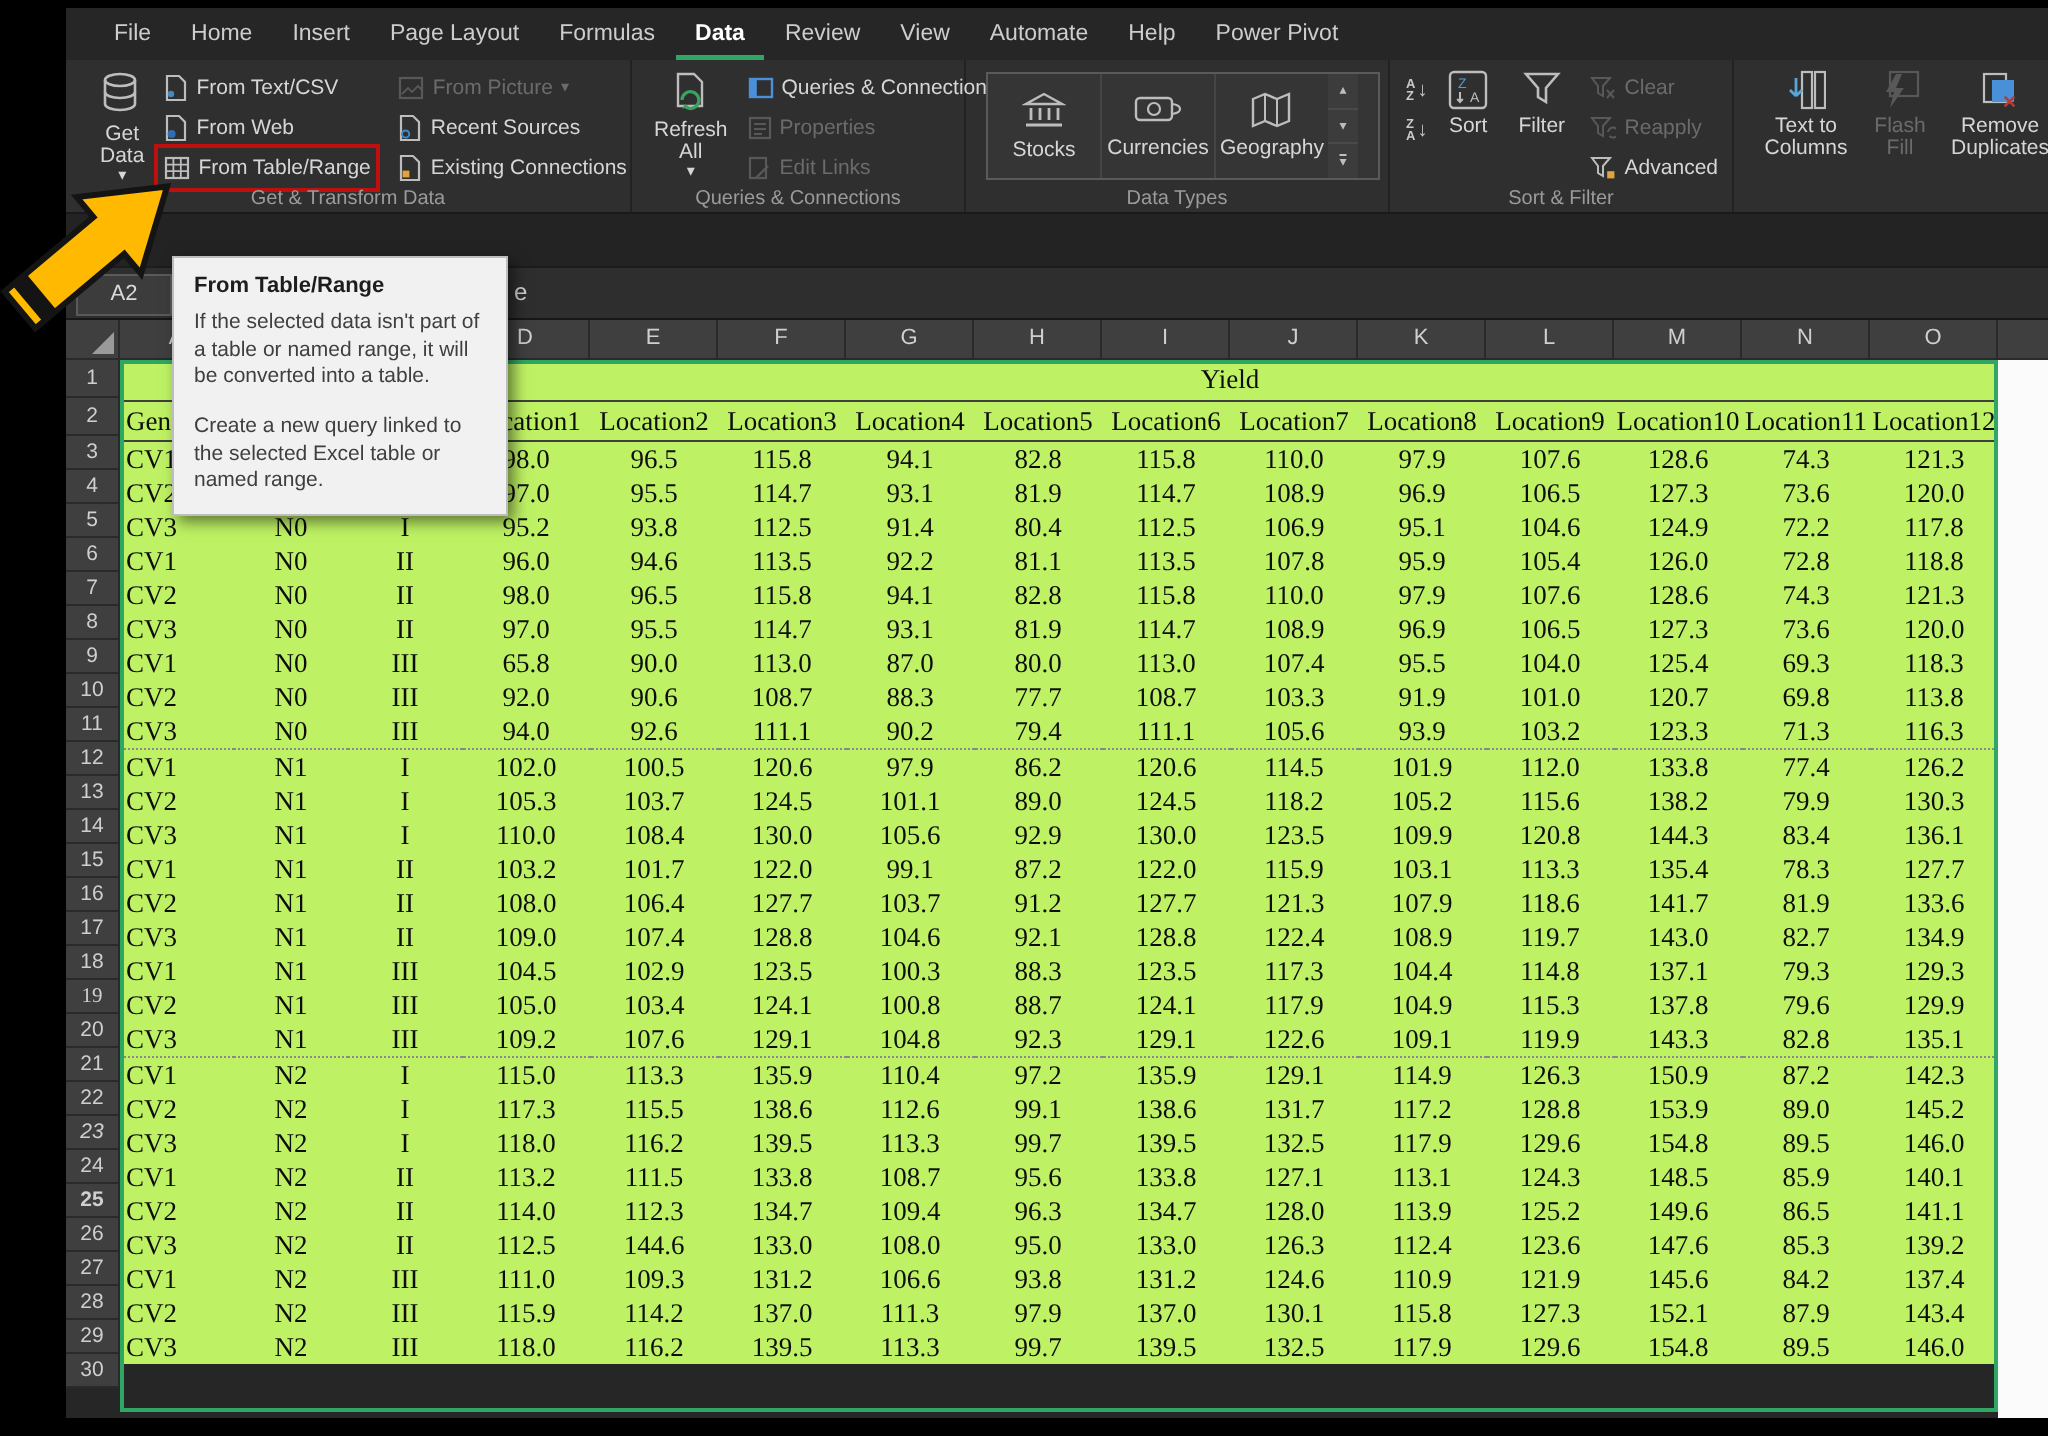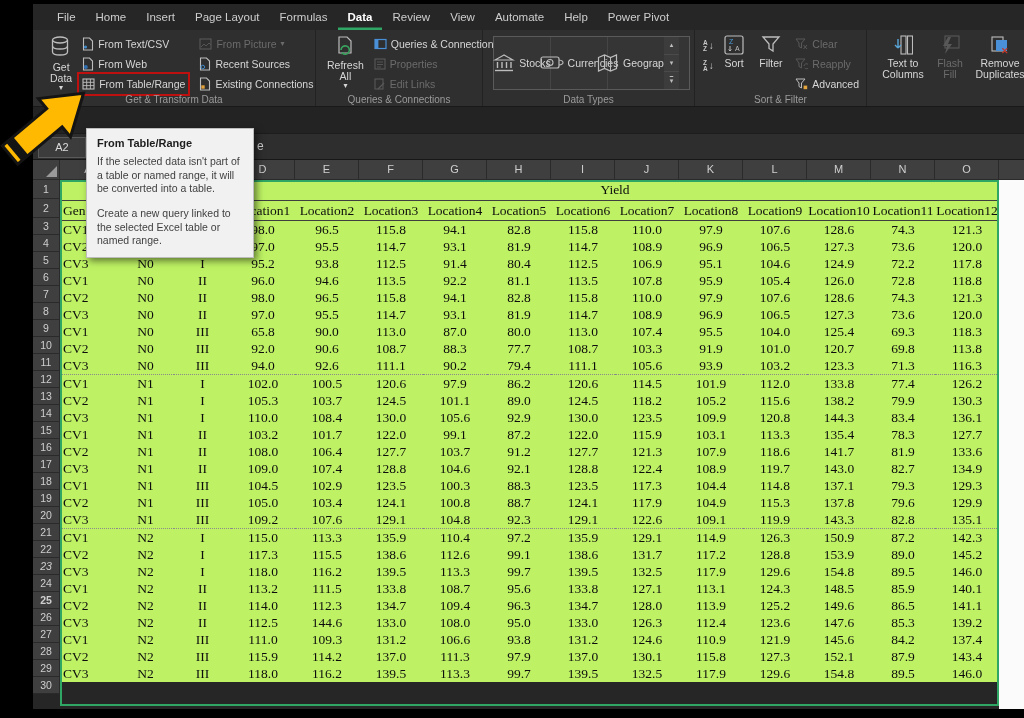--- a/index.html
+++ b/index.html
@@ -27,21 +27,21 @@
   .disabled{color:var(--dis)}
   .disabled svg{opacity:.45}
   .caret{font-size:8px;line-height:8px;color:inherit}
   .hl-red{outline:2px solid var(--red);outline-offset:0px}
   svg{display:block}
 
   .mini-sort{display:flex;align-items:center;gap:1px;height:16px}
   .mini-sort .ltrs{display:flex;flex-direction:column;font-size:6.5px;line-height:6.5px;color:#c9c9c9;font-weight:bold}
   .mini-sort .arr{font-size:10px;color:#c9c9c9;line-height:10px}
   .gallery{display:flex;border:1px solid #5a5a5a;background:#353535;height:52px}
-  .gal-item{width:56px;display:flex;flex-direction:row;align-items:center;justify-content:center;
+  .gal-item{width:56px;display:flex;flex-direction:column;align-items:center;justify-content:center;
             color:var(--ribbon-fg);font-size:10.5px;gap:4px;border-right:1px solid #454545;cursor:default}
   .gal-scroll{width:15px;display:flex;flex-direction:column;background:#3c3c3c}
   .gal-scroll span{flex:1;display:flex;align-items:center;justify-content:center;font-size:7px;color:#bdbdbd;border-bottom:1px solid #4a4a4a}
 
   
   #gapband{position:absolute;left:33px;top:107px;width:991px;height:26px;background:#232323}
   #fxbar{position:absolute;left:33px;top:133px;width:991px;height:27px;background:#2e2e2e;
          border-top:1px solid #1c1c1c;border-bottom:1px solid #171717;box-sizing:border-box}
   #namebox{position:absolute;left:5px;top:3px;width:46px;height:19px;background:#3c3c3c;border:1px solid #5a5a5a;
            color:#dadada;font-size:11px;text-align:center;line-height:19px}
@@ -405,21 +405,21 @@
       <div class="rh" style="height: 17px;">9</div>
       <div class="rh" style="height: 17px;">10</div>
       <div class="rh" style="height: 17px;">11</div>
       <div class="rh" style="height: 17px;">12</div>
       <div class="rh" style="height: 17px;">13</div>
       <div class="rh" style="height: 17px;">14</div>
       <div class="rh" style="height: 17px;">15</div>
       <div class="rh" style="height: 17px;">16</div>
       <div class="rh" style="height: 17px;">17</div>
       <div class="rh" style="height: 17px;">18</div>
-      <div class="rh" style="height: 17px;">19</div>
+      <div class="rh" style="height: 17px; font-family: Liberation Serif, serif;">19</div>
       <div class="rh" style="height: 17px;">20</div>
       <div class="rh" style="height: 17px;">21</div>
       <div class="rh" style="height: 17px;">22</div>
       <div class="rh" style="height: 17px; font-style: italic;">23</div>
       <div class="rh" style="height: 17px;">24</div>
       <div class="rh" style="height: 17px; font-weight: bold;">25</div>
       <div class="rh" style="height: 17px;">26</div>
       <div class="rh" style="height: 17px;">27</div>
       <div class="rh" style="height: 17px;">28</div>
       <div class="rh" style="height: 17px;">29</div>

